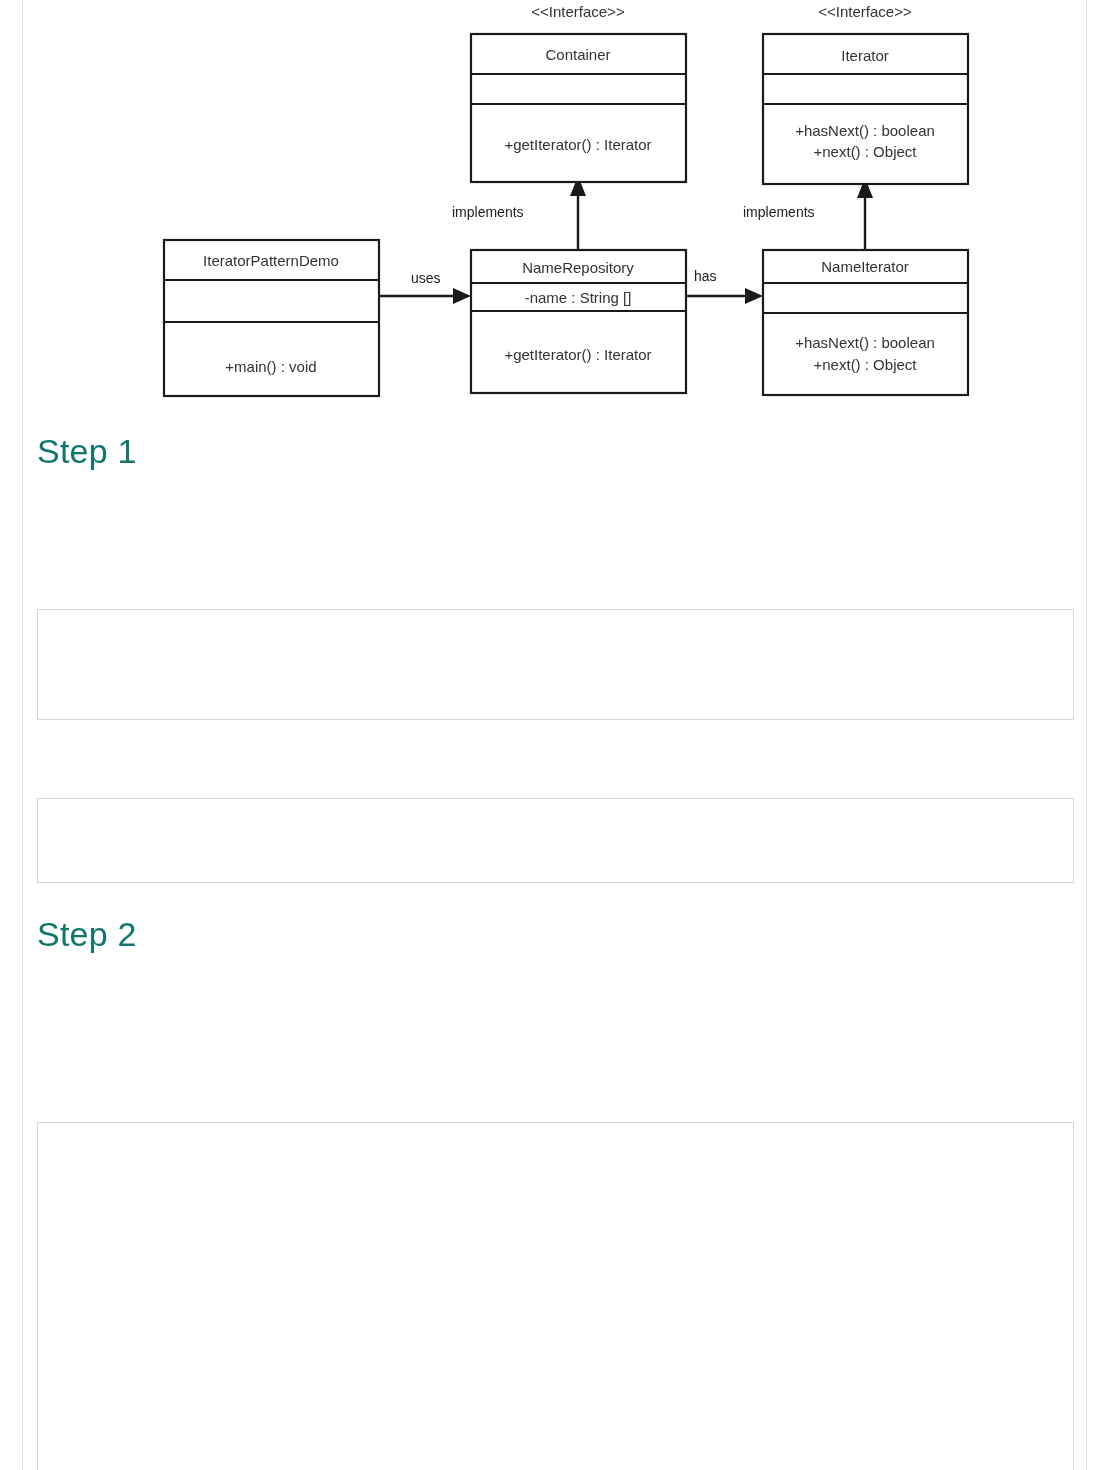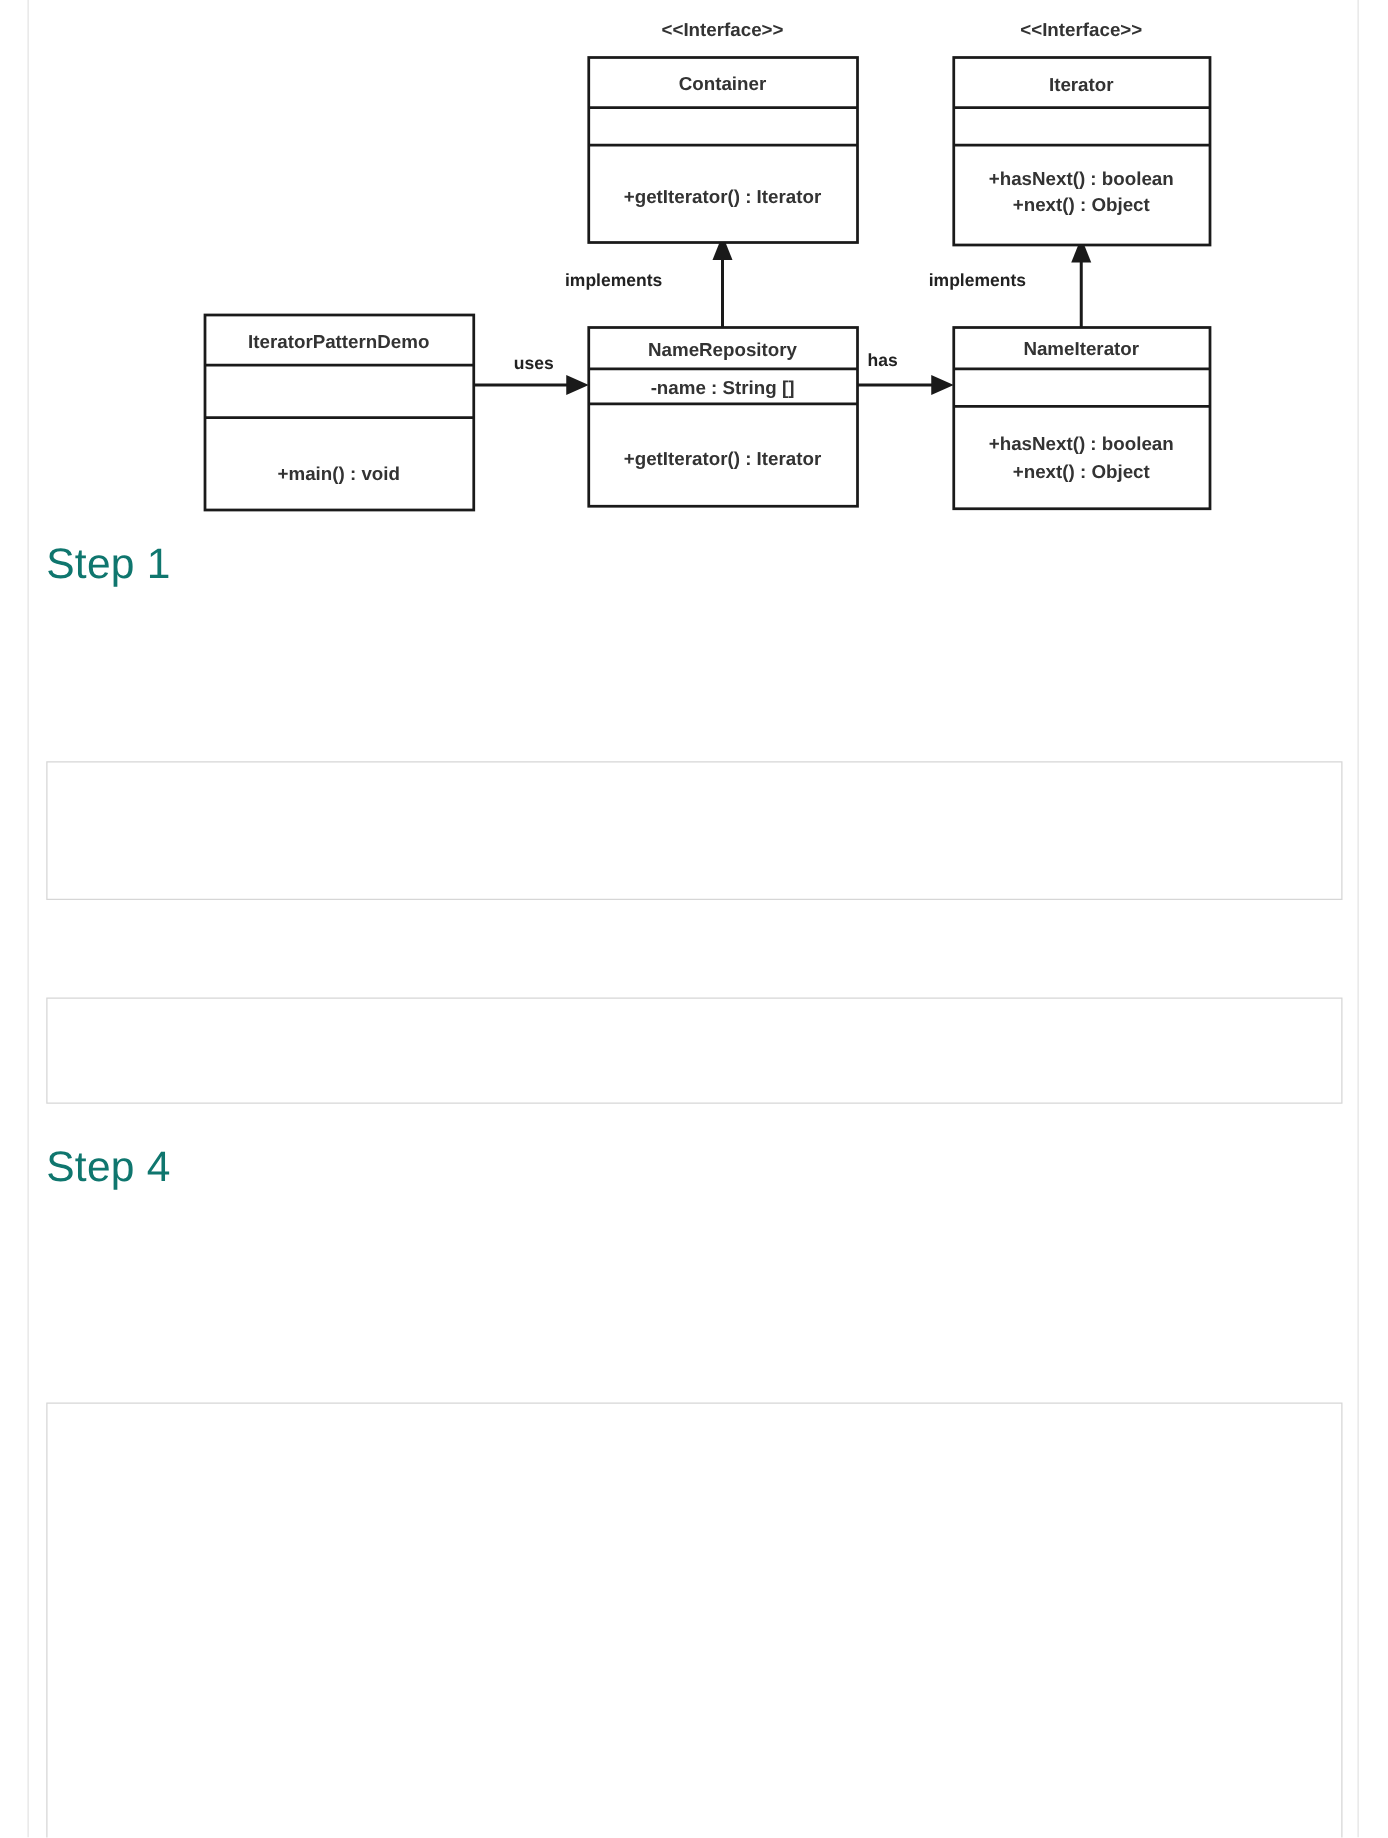--- a/index.html
+++ b/index.html
@@ -25,24 +25,23 @@
     height: 1470px;
     border-left: 1px solid #e3e3e3;
     border-right: 1px solid #e3e3e3;
     box-sizing: border-box;
   }
 
   
   #uml-diagram {
     position: absolute;
     left: 0;
-    top: 12px;
+    top: 0;
     width: 1110px;
     height: 410px;
-    font-weight: bold;
   }
   #uml-diagram svg { display: block; }
 
   .uml-text {
     font-family: "Liberation Sans", sans-serif;
     fill: #333333;
   }
   .uml-class-name { font-size: 15px; }
   .uml-member     { font-size: 15px; }
   .uml-stereotype { font-size: 15px; }
@@ -170,15 +169,15 @@
 
   </svg>
 </div>
 
 <div class="step-heading" id="step-1-heading">Step 1</div>
 
 <div class="code-block" id="code-block-1"></div>
 
 <div class="code-block" id="code-block-2"></div>
 
-<div class="step-heading" id="step-2-heading">Step 4</div>
+<div class="step-heading" id="step-2-heading">Step 2</div>
 
 <div class="code-block" id="code-block-3"></div>
 
 </body></html>

